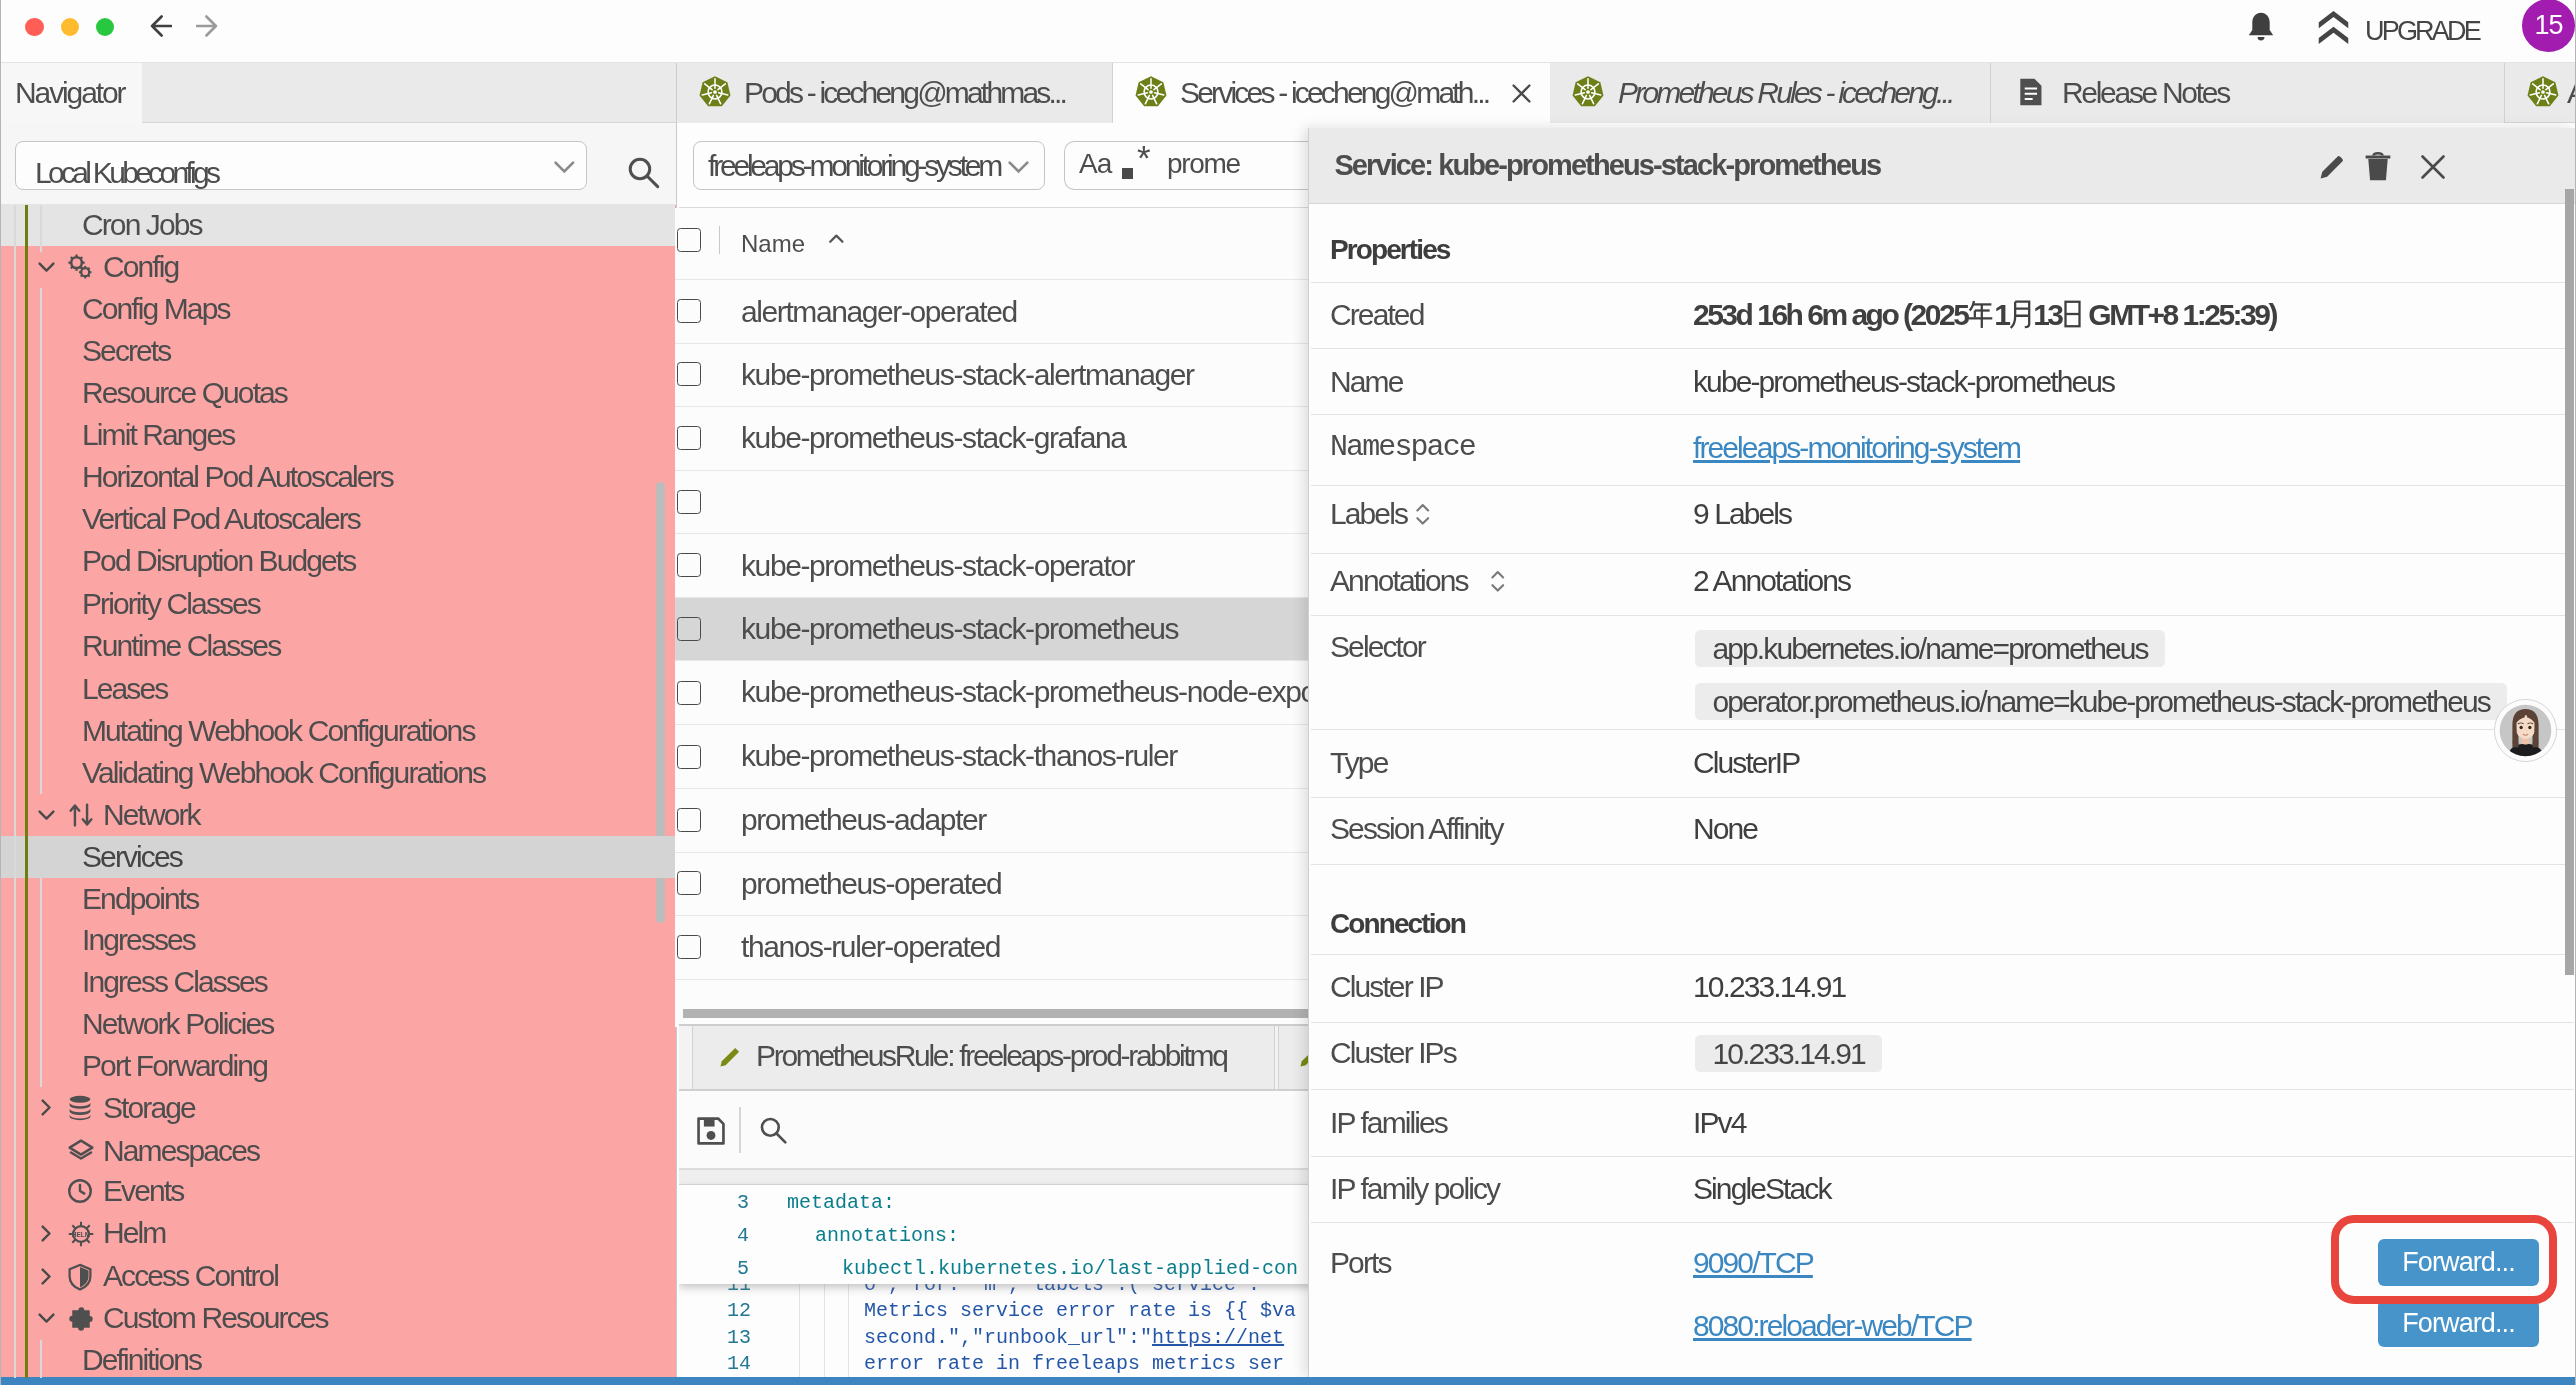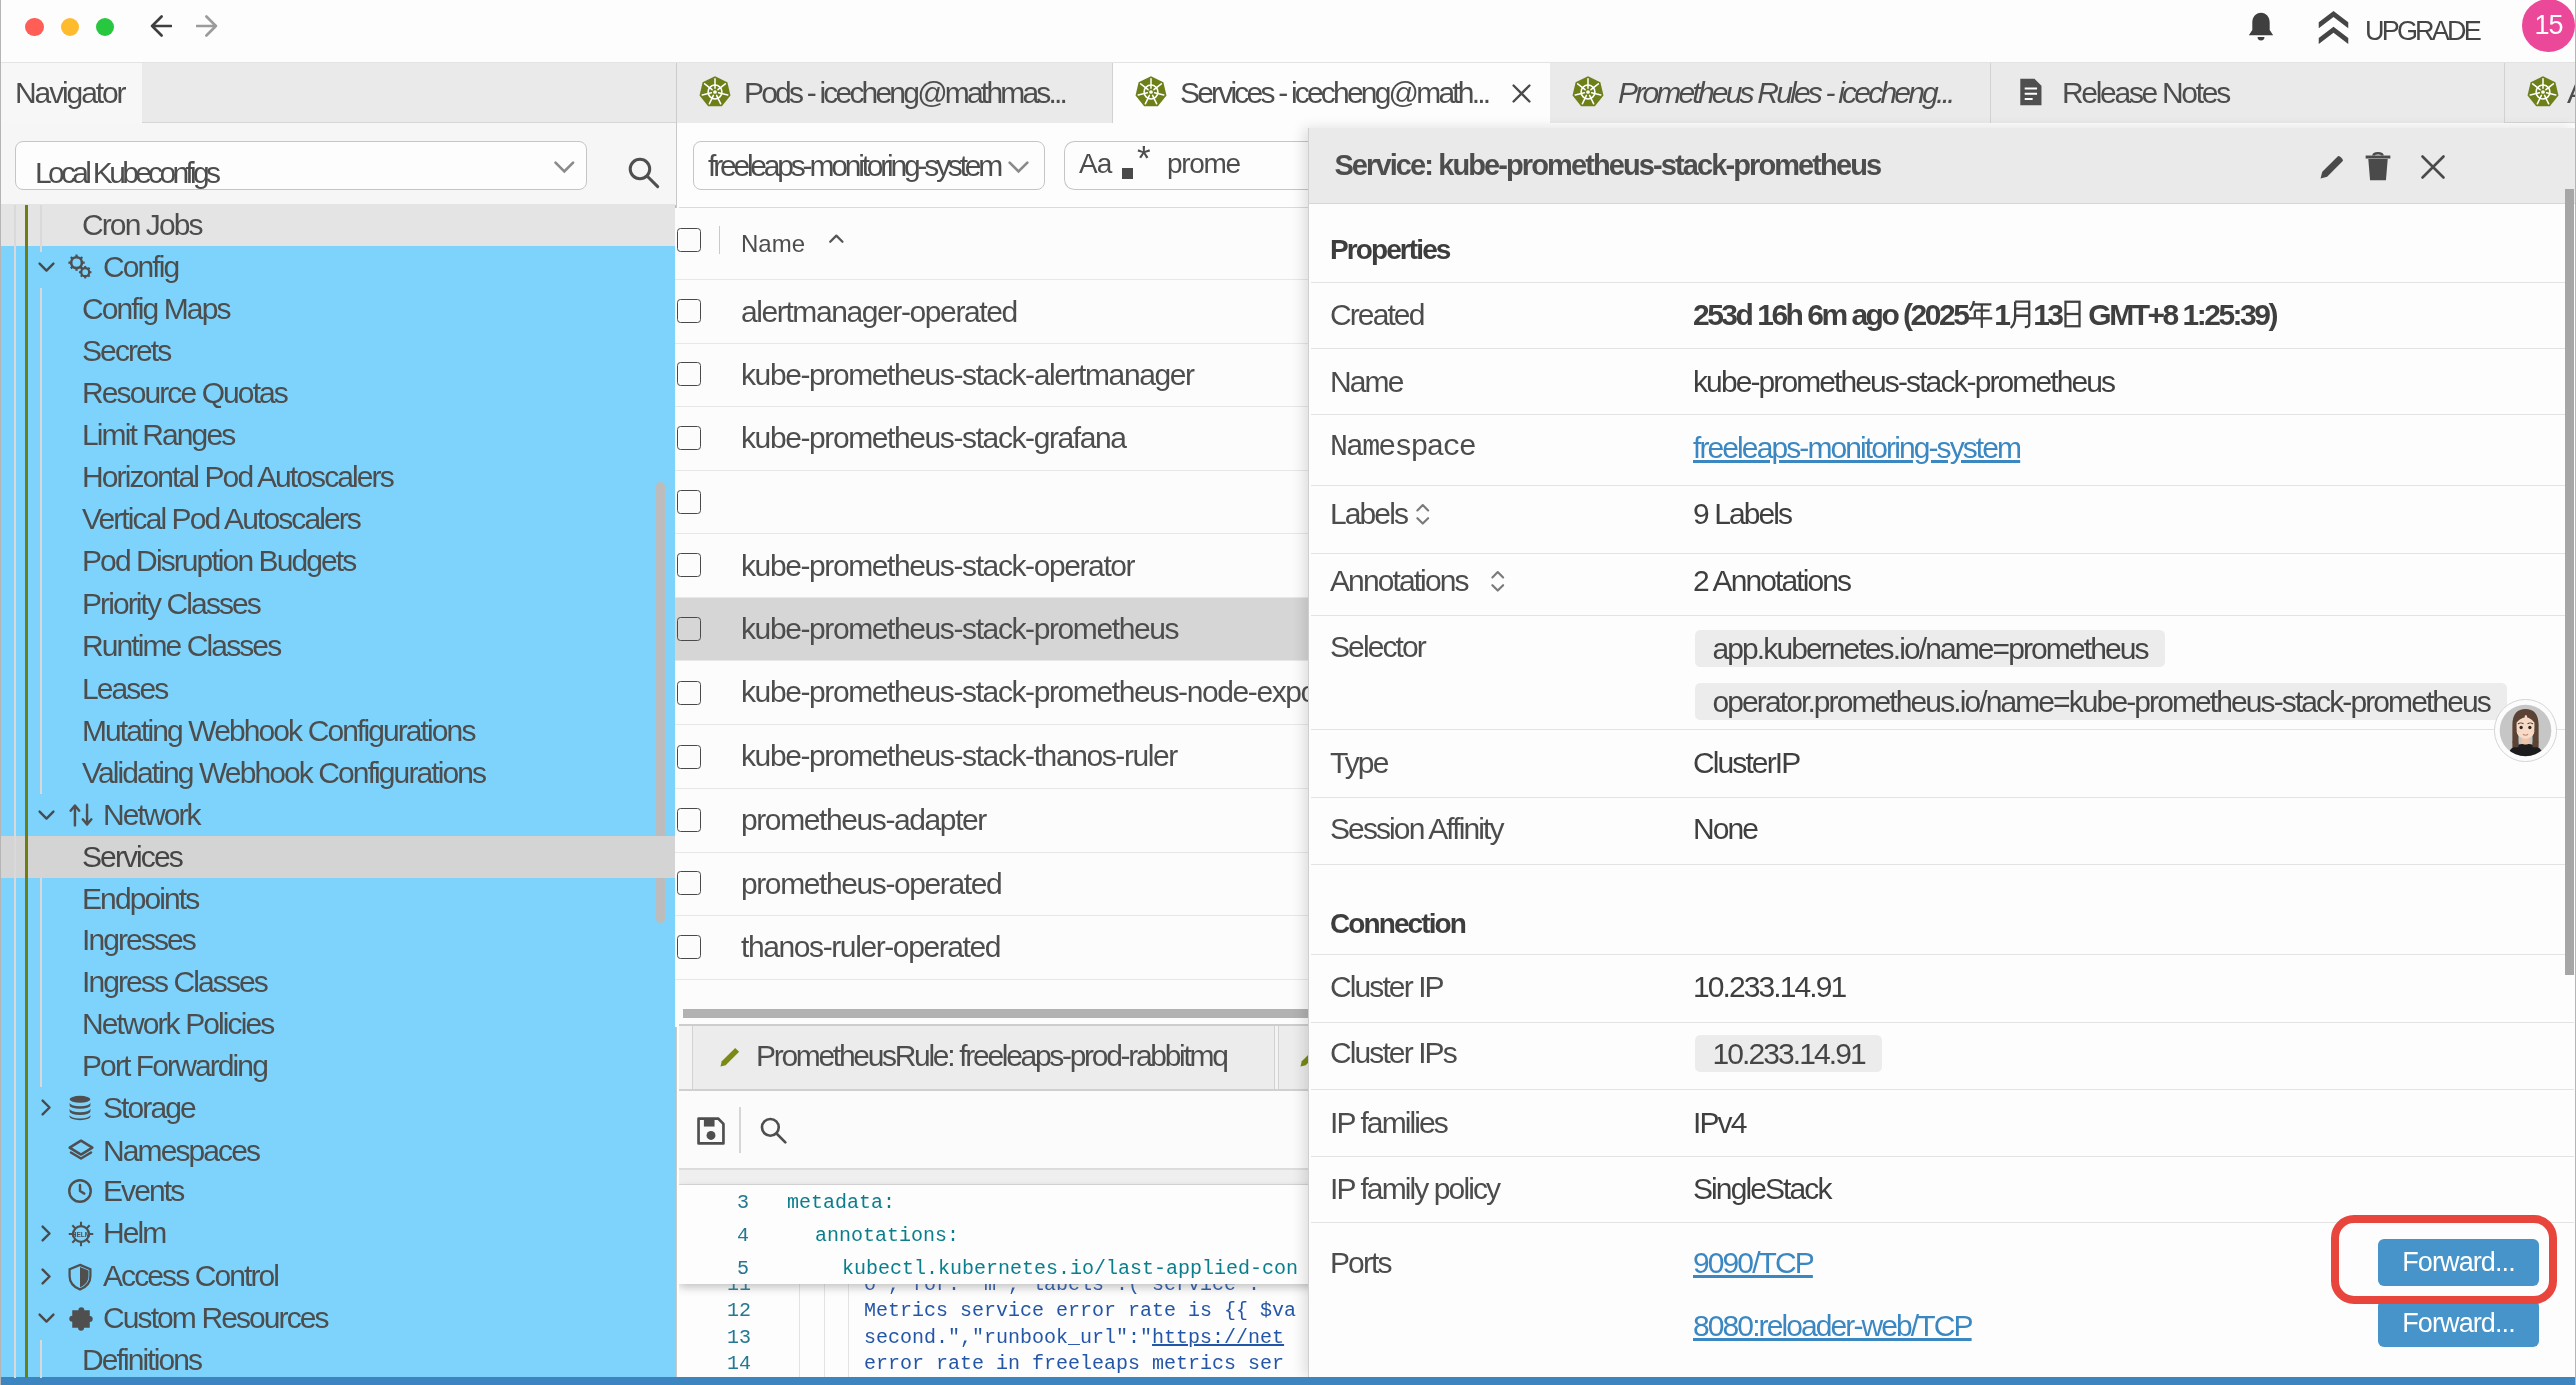--- a/index.html
+++ b/index.html
@@ -31,21 +31,21 @@
 <path d="M17 2 C11 2 7 7 7 13 L7 22 L3 28 L31 28 L27 22 L27 13 C27 7 23 2 17 2 Z" fill="#3f3f3f"></path>
 <path d="M13 30 a4 4 0 0 0 8 0 z" fill="#3f3f3f"></path>
   </svg>
 
 <svg class="abs" style="left:2317px;top:8.8px;" width="33" height="37" viewBox="0 0 38 42">
 <path d="M19 2 L36 15 L36 22 L19 9 L2 22 L2 15 Z" fill="#454545"></path>
 <path d="M19 20 L36 33 L36 40 L19 27 L2 40 L2 33 Z" fill="#454545"></path>
   </svg>
 <div class="abs txt" style="left:2365px;top:14px;font-size:27px;color:#454545;letter-spacing:-2.8px;">UPGRADE</div>
 
-<div class="abs" style="left:2522px;top:-0.9px;width:53px;height:53px;border-radius:50%;background:#ec4899;color:#fff;font-size:27px;display:flex;align-items:center;justify-content:center;letter-spacing:-0.9px;">15</div>
+<div class="abs" style="left:2522px;top:-0.9px;width:53px;height:53px;border-radius:50%;background:#a21caf;color:#fff;font-size:27px;display:flex;align-items:center;justify-content:center;letter-spacing:-0.9px;">15</div>
 
 <div class="abs" style="left:0;top:63px;width:2576px;height:60px;background:#eaeaea;border-bottom:0.9px solid #d6d6d6;"></div>
 
 <div class="abs" style="left:0;top:63px;width:142px;height:60px;background:#f7f7f7;"></div>
 <div class="abs txt" style="left:15px;top:75px;font-size:30px;letter-spacing:-2.1px;">Navigator</div>
 <div class="abs" style="left:676px;top:63px;width:1.8px;height:60px;background:#cccccc;"></div>
 
 <div class="abs" style="left:677px;top:63px;width:436px;height:60px;background:#eaeaea;border-right:1.8px solid #d2d2d2;"></div>
 <svg class="abs k8s" style="left:699px;top:76px" width="32" height="32" viewBox="0 0 36 36">
     <polygon points="18,0.2 31.9,6.9 35.4,22 25.7,34 10.3,34 0.6,22 4.1,6.9" fill="#6c7f18"></polygon>
@@ -94,21 +94,21 @@
 <svg class="abs" style="left:2527px;top:76px" width="32" height="32" viewBox="0 0 36 36">
     <polygon points="18,0.2 31.9,6.9 35.4,22 25.7,34 10.3,34 0.6,22 4.1,6.9" fill="#6c7f18"></polygon>
     <g stroke="#fff" stroke-width="1.7" fill="none" stroke-linecap="round">
       <circle cx="18" cy="18" r="7.8"></circle>
       <path d="M18.0 13.8 L18.0 3.2 M21.3 15.4 L29.6 8.8 M22.1 18.9 L32.4 21.3 M19.8 21.8 L24.4 31.3 M16.2 21.8 L11.6 31.3 M13.9 18.9 L3.6 21.3 M14.7 15.4 L6.4 8.8"></path>
     </g>
     <circle cx="18" cy="18" r="2.1" fill="#fff"></circle>
   </svg>
 <div class="abs txt" style="left:2567px;top:75px;letter-spacing:-2.3px;">Argo Se</div>
 
-<div id="sidebar" class="abs" style="left:0;top:123px;width:677px;height:1255px;background:#7dd3fc;border-right:1.8px solid #c9c9c9;overflow:hidden;">
+<div id="sidebar" class="abs" style="left:0;top:123px;width:677px;height:1255px;background:#fca5a5;border-right:1.8px solid #c9c9c9;overflow:hidden;">
   <div class="abs" style="left:0;top:0;width:677px;height:82px;background:#f6f6f6;"></div>
 
   <div class="abs" style="left:15px;top:18.4px;width:572px;height:49px;background:#fdfdfd;border:1.8px solid #c5c5c5;border-radius:8px;"></div>
   <div class="abs txt" style="left:35px;top:32px;letter-spacing:-3.7px;">Local Kubeconfigs</div>
   <svg class="abs" style="left:552px;top:36px" width="24.6" height="16" viewBox="0 0 28 18">
       <path d="M4 4 L14 14 L24 4" stroke="#8a8a8a" stroke-width="3" fill="none" stroke-linecap="round"></path>
     </svg>
   <svg class="abs" style="left:624px;top:30px" width="39" height="39" viewBox="0 0 44 44">
       <circle cx="18" cy="18" r="11" stroke="#4f4f4f" stroke-width="3.4" fill="none"></circle>
       <path d="M26 26 L38 38" stroke="#4f4f4f" stroke-width="3.4" stroke-linecap="round"></path>

